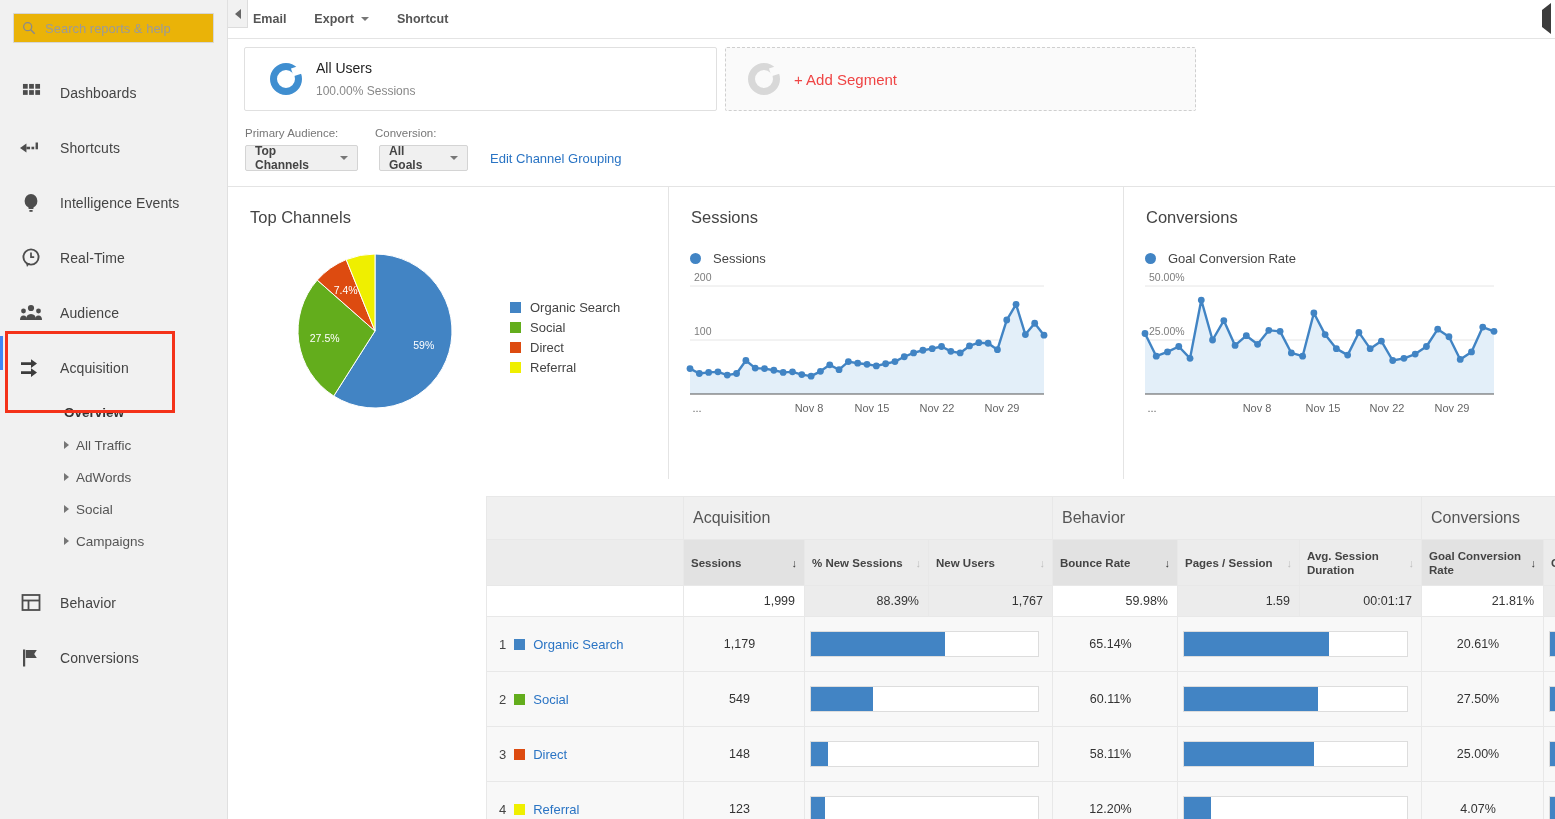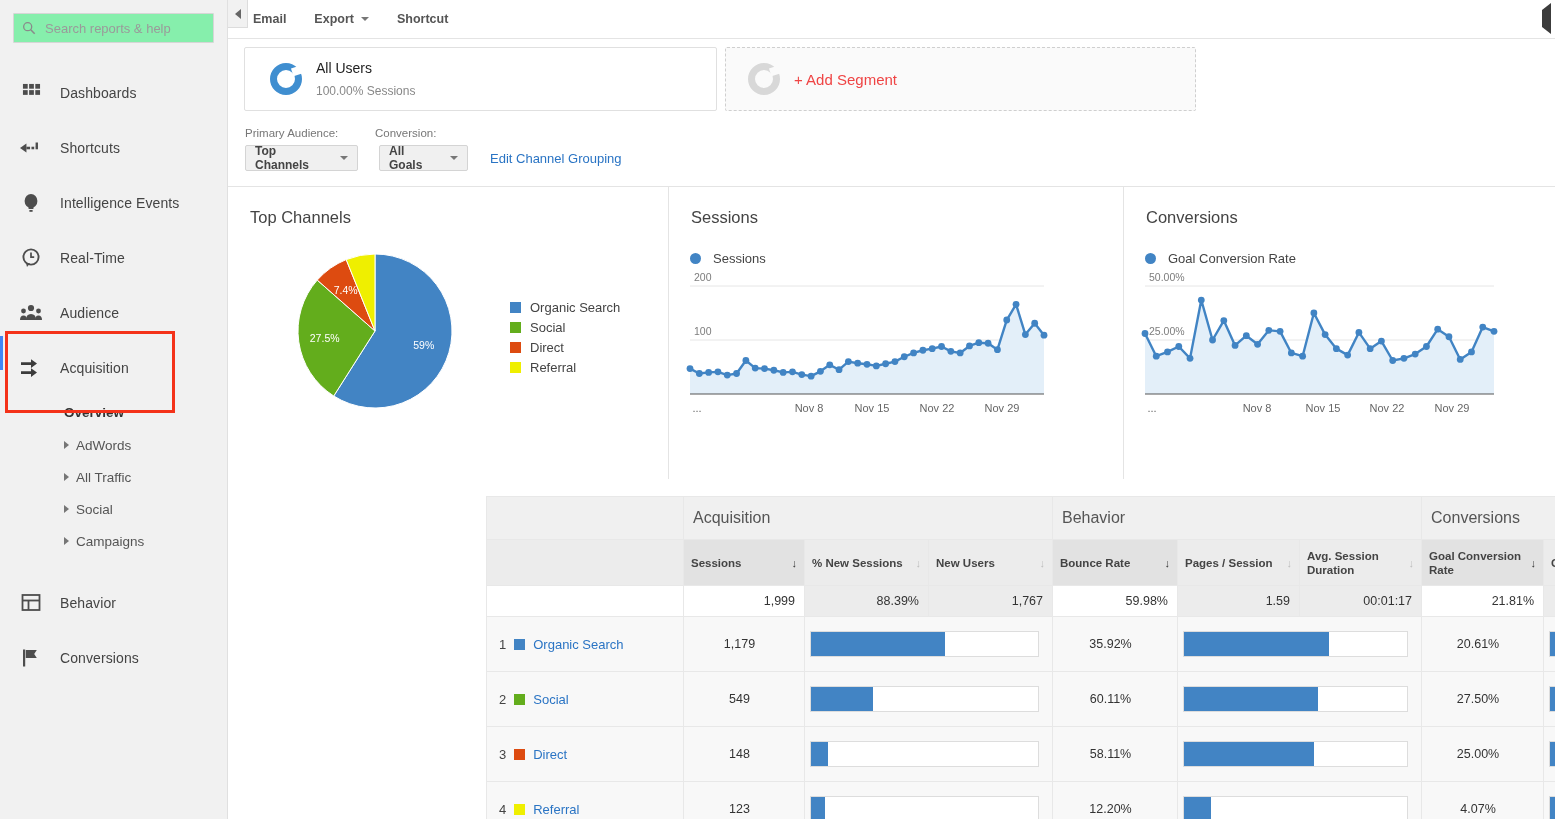--- a/index.html
+++ b/index.html
@@ -13,21 +13,21 @@
     -webkit-font-smoothing: antialiased;
   }
   .app { position: relative; width: 1555px; height: 819px; display: flex; }
 
   
   .sidebar {
     width: 228px; height: 819px; background: #f1f1f1;
     border-right: 1px solid #e0e0e0; position: relative; flex: 0 0 228px;
   }
   .search-box {
-    margin: 13px 13px 0 13px; height: 30px; background: #86efac;
+    margin: 13px 13px 0 13px; height: 30px; background: #eab308;
     border: 1px solid #d6d6d6; display: flex; align-items: center;
     padding: 0 8px; border-radius: 1px;
   }
   .search-box .s-ico { margin-right: 7px; display:flex; }
   .search-box input {
     border: 0; outline: none; font-size: 13px; color: #555;
     font-family: "Liberation Sans", sans-serif; width: 100%;
     background: transparent;
   }
   .search-box input::placeholder { color: #9a9a9a; }
@@ -306,26 +306,26 @@
         </span>
         <span class="n-label">Acquisition</span>
       </div>
 
       <div class="sub-item overview">
         <span>Overview</span>
       </div>
 
       <div class="sub-item">
         <span class="caret"></span>
-        <span>AdWords</span>
+        <span>All Traffic</span>
       </div>
 
       <div class="sub-item">
         <span class="caret"></span>
-        <span>All Traffic</span>
+        <span>AdWords</span>
       </div>
 
 
       <div class="sub-item">
         <span class="caret"></span>
         <span>Social</span>
       </div>
 
       <div class="sub-item">
         <span class="caret"></span>
@@ -635,21 +635,21 @@
                   <span class="sw" style="background:#4284c4"></span>
                   <a>Organic Search</a>
                 </div>
               </td>
               <td class="val">1,179</td>
               <td colspan="2">
                 <div class="bar-track">
                   <div class="bar-fill" style="width:59%"></div>
                 </div>
               </td>
-              <td class="val">35.92%</td>
+              <td class="val">65.14%</td>
               <td colspan="2">
                 <div class="bar-track">
                   <div class="bar-fill" style="width:65.14%"></div>
                 </div>
               </td>
               <td class="val">20.61%</td>
               <td colspan="2">
                 <div class="bar-track">
                   <div class="bar-fill" style="width:74.9%"></div>
                 </div>

